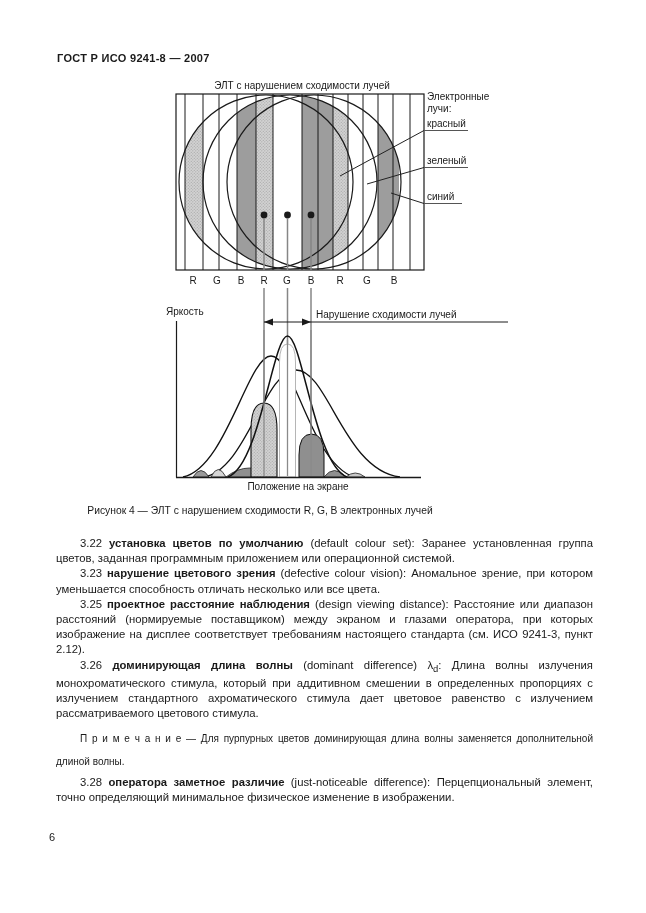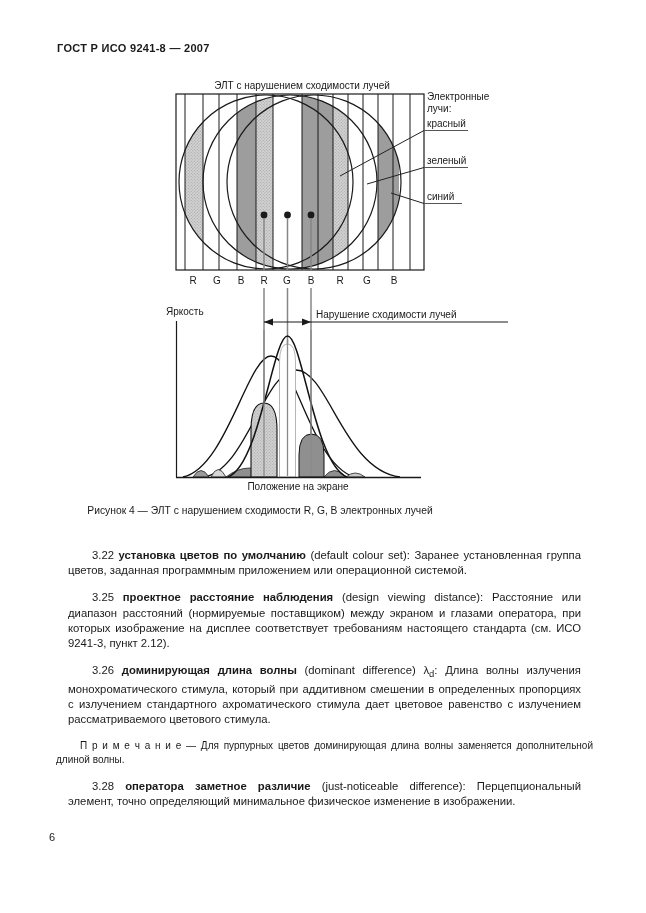--- a/index.html
+++ b/index.html
@@ -2,36 +2,36 @@
 <html><head>
 <meta charset="utf-8">
 <style>
   html,body{margin:0;padding:0;background:#e8e8e8;}
   .page{
     position:relative;width:646px;height:913px;background:#ffffff;
     font-family:"Liberation Sans",sans-serif;color:#1a1a1a;overflow:hidden;
     margin:0 auto;
   }
   .doc-header{
-    position:absolute;left:57px;top:42px;font-size:11px;font-weight:bold;
+    position:absolute;left:57px;top:52px;font-size:11px;font-weight:bold;
     letter-spacing:0.3px;white-space:nowrap;
   }
   .figure-svg{position:absolute;left:0;top:0;}
   svg text{font-family:"Liberation Sans",sans-serif;fill:#1a1a1a;}
   .fig-caption{
     position:absolute;left:0;top:505px;width:520px;text-align:center;
     font-size:10.3px;
   }
   .body-text{
     position:absolute;left:56px;top:536px;width:537px;
     font-size:11.3px;line-height:15.2px;text-align:justify;
   }
-  .body-text p.def{margin:12px;text-indent:24px;}
+  .body-text p.def{margin:0;text-indent:24px;}
   .body-text p.note{
-    margin:5px 0 2px 0;text-indent:24px;font-size:10px;line-height:14px;
+    margin:5px 0 2px 0;text-indent:24px;font-size:10px;line-height:23px;
   }
   .page-number{position:absolute;left:49px;top:831px;font-size:11px;}
   b{font-weight:bold;}
 </style>
 </head>
 <body>
 
 <div class="page">
 
   <div class="doc-header">ГОСТ Р ИСО 9241-8 — 2007</div>
@@ -179,20 +179,21 @@
 
       <line x1="176" y1="477.5" x2="421" y2="477.5" stroke="#1a1a1a" stroke-width="1.3"></line>
       <text x="298" y="490" font-size="10" text-anchor="middle">Положение на экране</text>
     </g>
   </svg>
 
   <div class="fig-caption">Рисунок 4 — ЭЛТ с нарушением сходимости R, G, B электронных лучей</div>
 
   <div class="body-text">
     <p class="def"><span>3.22 </span><b>установка цветов по умолчанию</b><span> (default colour set): Заранее установленная группа цветов, заданная программным приложением или операционной системой.</span></p>
+    <p class="def"><span>3.23 </span><b>нарушение цветового зрения</b><span> (defective colour vision): Аномальное зрение, при котором уменьшается способность отличать несколько или все цвета.</span></p>
     <p class="def"><span>3.25 </span><b>проектное расстояние наблюдения</b><span> (design viewing distance): Расстояние или диапазон расстояний (нормируемые поставщиком) между экраном и глазами оператора, при которых изображение на дисплее соответствует требованиям настоящего стандарта (см. ИСО 9241-3, пункт 2.12).</span></p>
     <p class="def"><span>3.26 </span><b>доминирующая длина волны</b><span> (dominant difference) λ</span><sub>d</sub><span>: Длина волны излучения монохроматического стимула, который при аддитивном смешении в определенных пропорциях с излучением стандартного ахроматического стимула дает цветовое равенство с излучением рассматриваемого цветового стимула.</span></p>
     <p class="note"><span>П р и м е ч а н и е</span> <span>— Для пурпурных цветов доминирующая длина волны заменяется дополнительной длиной волны.</span></p>
     <p class="def"><span>3.28 </span><b>оператора заметное различие</b><span> (just-noticeable difference): Перцепциональный элемент, точно определяющий минимальное физическое изменение в изображении.</span></p>
   </div>
 
   <div class="page-number">6</div>
 
 </div>
 

